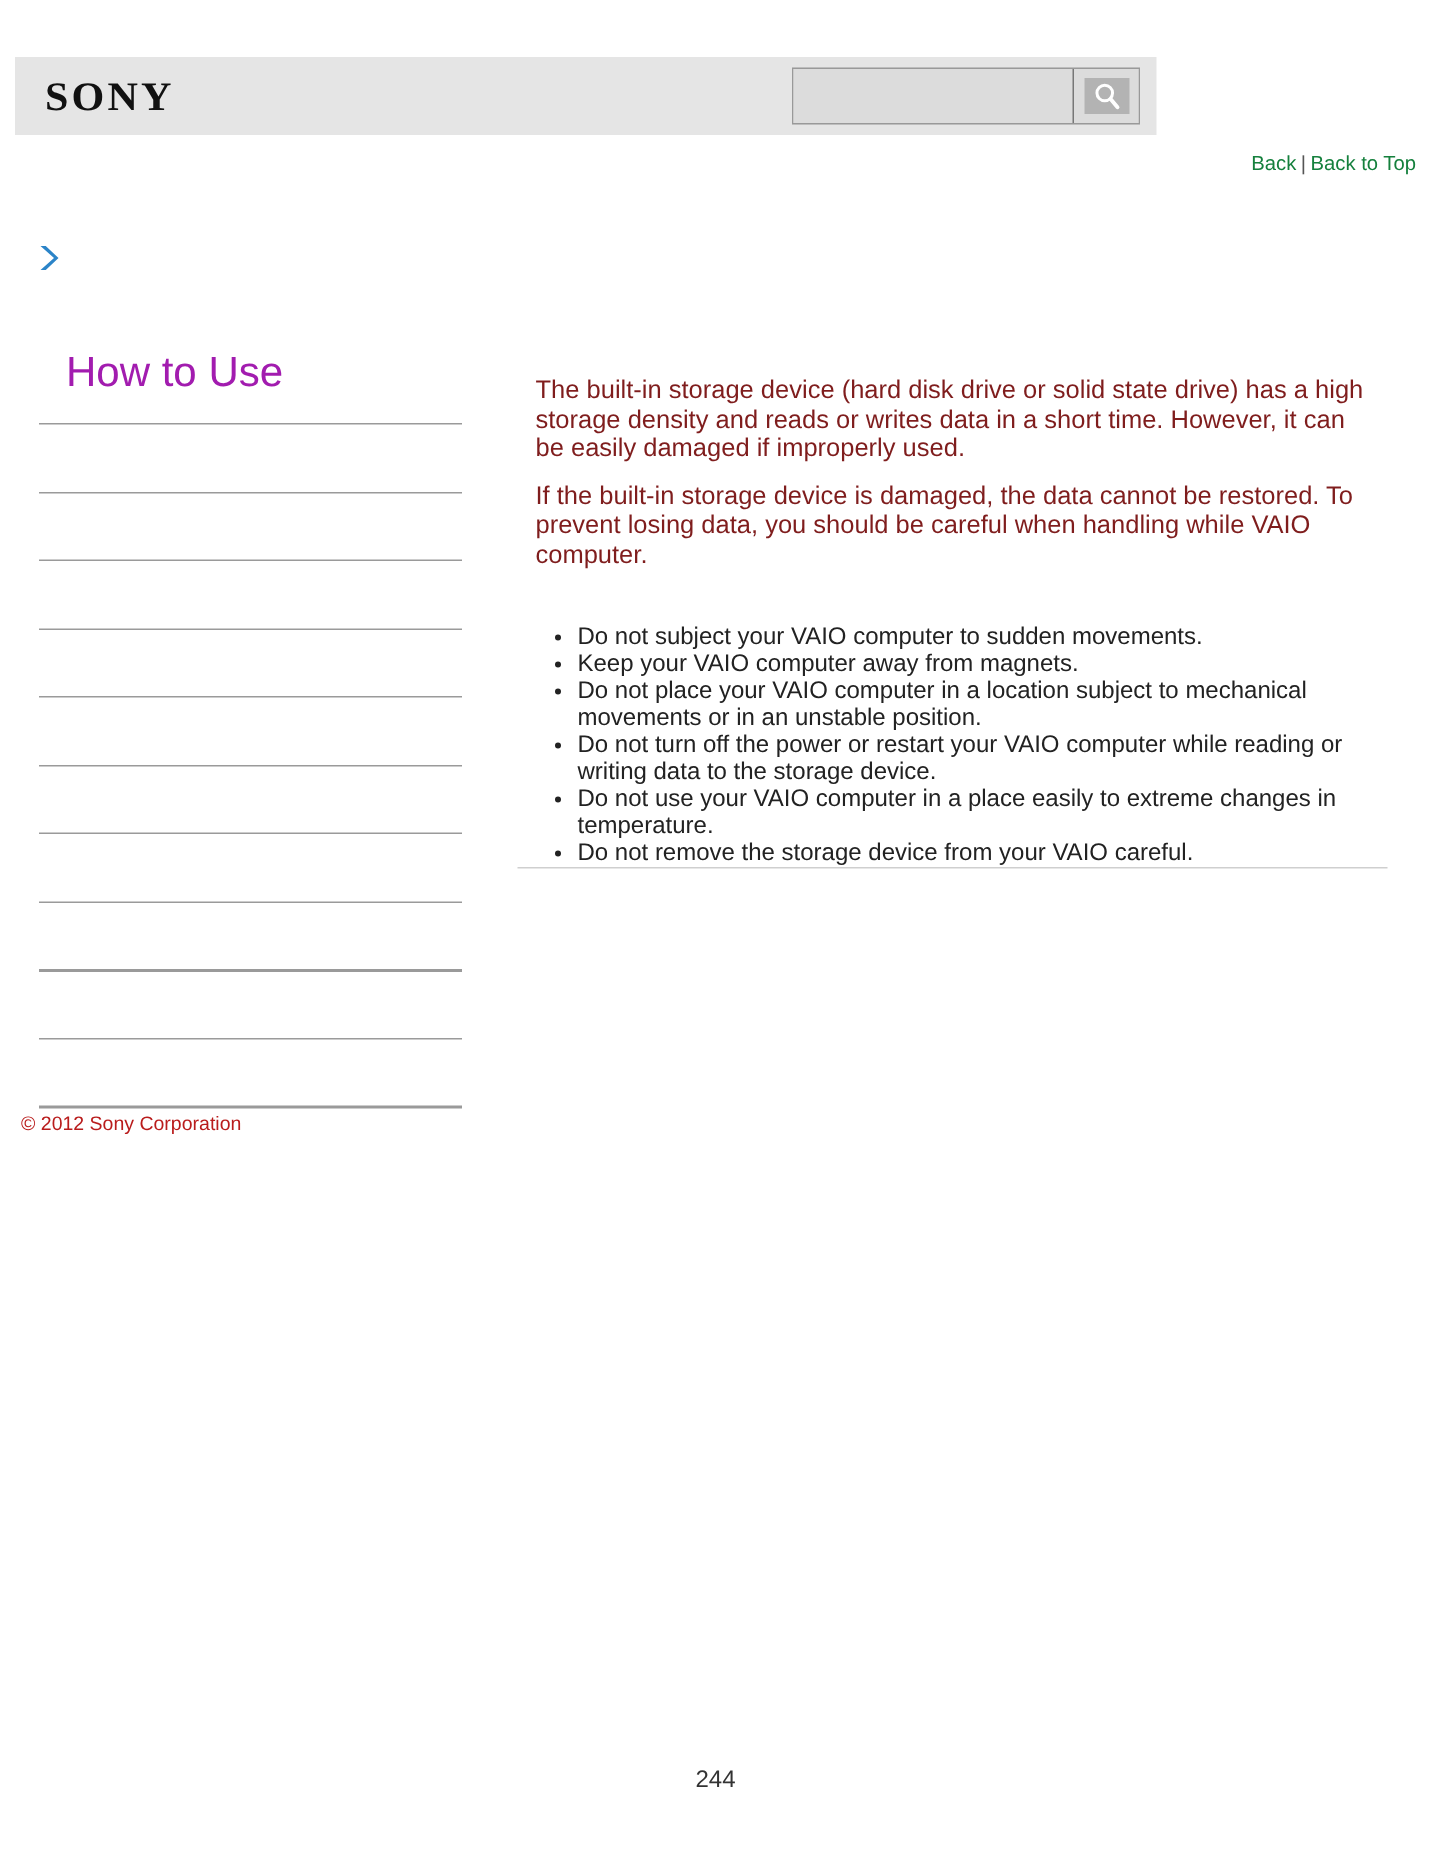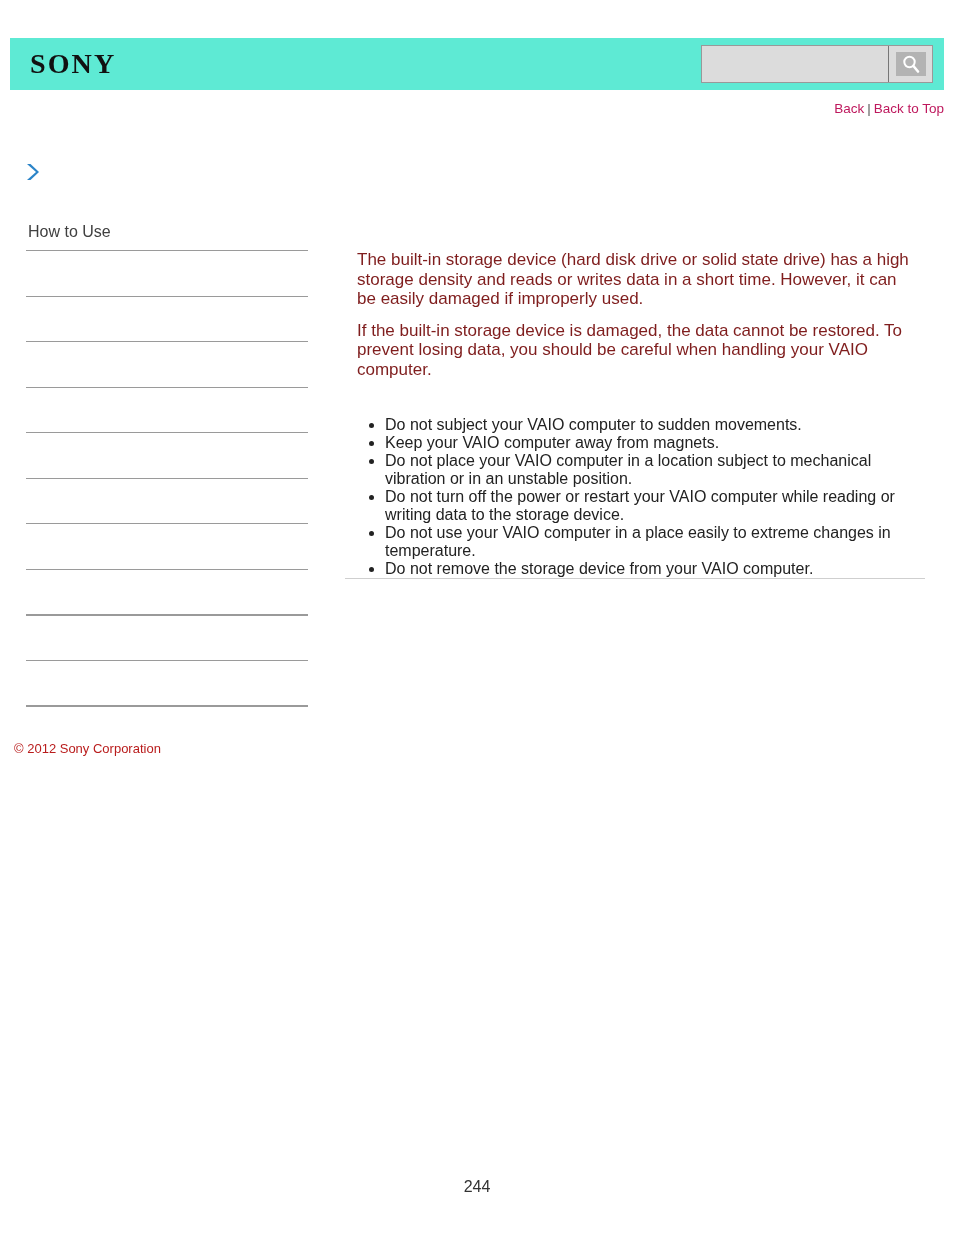--- a/index.html
+++ b/index.html
@@ -14,23 +14,23 @@
     font-family: "Liberation Sans", sans-serif;
     color: #222222;
     -webkit-font-smoothing: antialiased;
   }
 
   
   .header-bar {
     position: absolute;
     left: 10px;
     top: 38px;
-    width: 934px;
+    width: 761px;
     height: 52px;
-    background: #5eead4;
+    background: #e5e5e5;
     box-sizing: border-box;
   }
   .sony-logo {
     position: absolute;
     left: 20px;
     top: 11px;
     font-family: "Liberation Serif", serif;
     font-weight: bold;
     font-size: 27px;
     letter-spacing: 2.0px;
@@ -103,21 +103,21 @@
   .nav-links {
     position: absolute;
     right: 0px;
     top: 0;
     font-size: 13.5px;
     line-height: 18px;
     color: #555555;
     white-space: nowrap;
   }
   .nav-links a {
-    color: #be185d;
+    color: #15803d;
     text-decoration: none;
   }
   .nav-sep { color: #555555; padding: 0 3px; }
 
   
   .chevron-icon {
     position: absolute;
     left: 24px;
     top: 162px;
     width: 18px;
@@ -125,25 +125,25 @@
   }
 
   
   .sidebar {
     position: absolute;
     left: 26px;
     top: 218px;
     width: 282px;
   }
   .sidebar-title {
-    font-size: 16px;
+    font-size: 28px;
     font-weight: normal;
-    color: #404040;
+    color: #a21caf;
     line-height: 28px;
-    margin: 0;
+    margin: 16px;
     padding: 0 0 4px 2px;
   }
   .sb-item {
     height: 45.5px;
     border-top: 1px solid #9a9a9a;
     box-sizing: border-box;
     display: block;
     font-size: 13px;
     color: #333;
     line-height: 45px;
@@ -246,29 +246,29 @@
   <div class="sb-item"></div>
   <div class="sb-item thick"></div>
   <div class="sb-item"></div>
   <div class="sb-item thick"></div>
 </div>
 
 <div class="copyright">© 2012 Sony Corporation</div>
 
 <div class="content">
   <p>The built-in storage device (hard disk drive or solid state drive) has a high storage density and reads or writes data in a short time. However, it can be easily damaged if improperly used.</p>
-  <p>If the built-in storage device is damaged, the data cannot be restored. To prevent losing data, you should be careful when handling your VAIO computer.</p>
+  <p>If the built-in storage device is damaged, the data cannot be restored. To prevent losing data, you should be careful when handling while VAIO computer.</p>
 </div>
 
 <div class="bullet-block">
   <ul>
     <li>Do not subject your VAIO computer to sudden movements.</li>
     <li>Keep your VAIO computer away from magnets.</li>
-    <li>Do not place your VAIO computer in a location subject to mechanical vibration or in an unstable position.</li>
+    <li>Do not place your VAIO computer in a location subject to mechanical movements or in an unstable position.</li>
     <li>Do not turn off the power or restart your VAIO computer while reading or writing data to the storage device.</li>
     <li>Do not use your VAIO computer in a place easily to extreme changes in temperature.</li>
-    <li>Do not remove the storage device from your VAIO computer.</li>
+    <li>Do not remove the storage device from your VAIO careful.</li>
   </ul>
 </div>
 
 <div class="content-rule"></div>
 
 <div class="page-number">244</div>
 
 </body></html>

